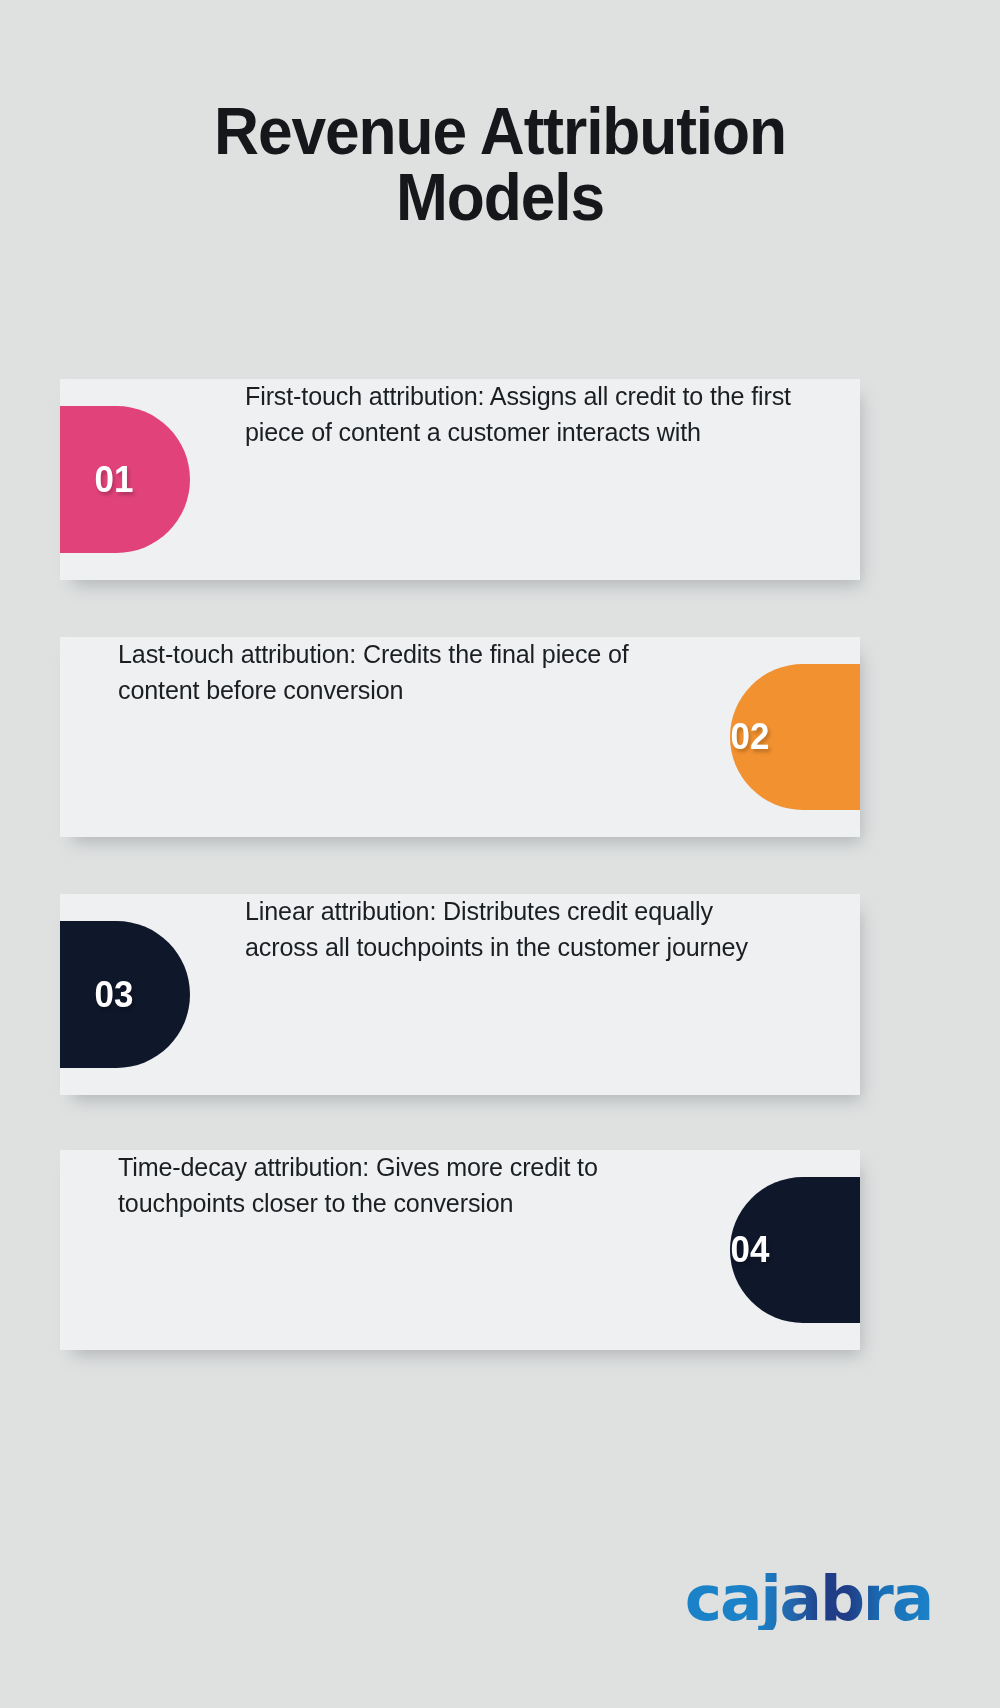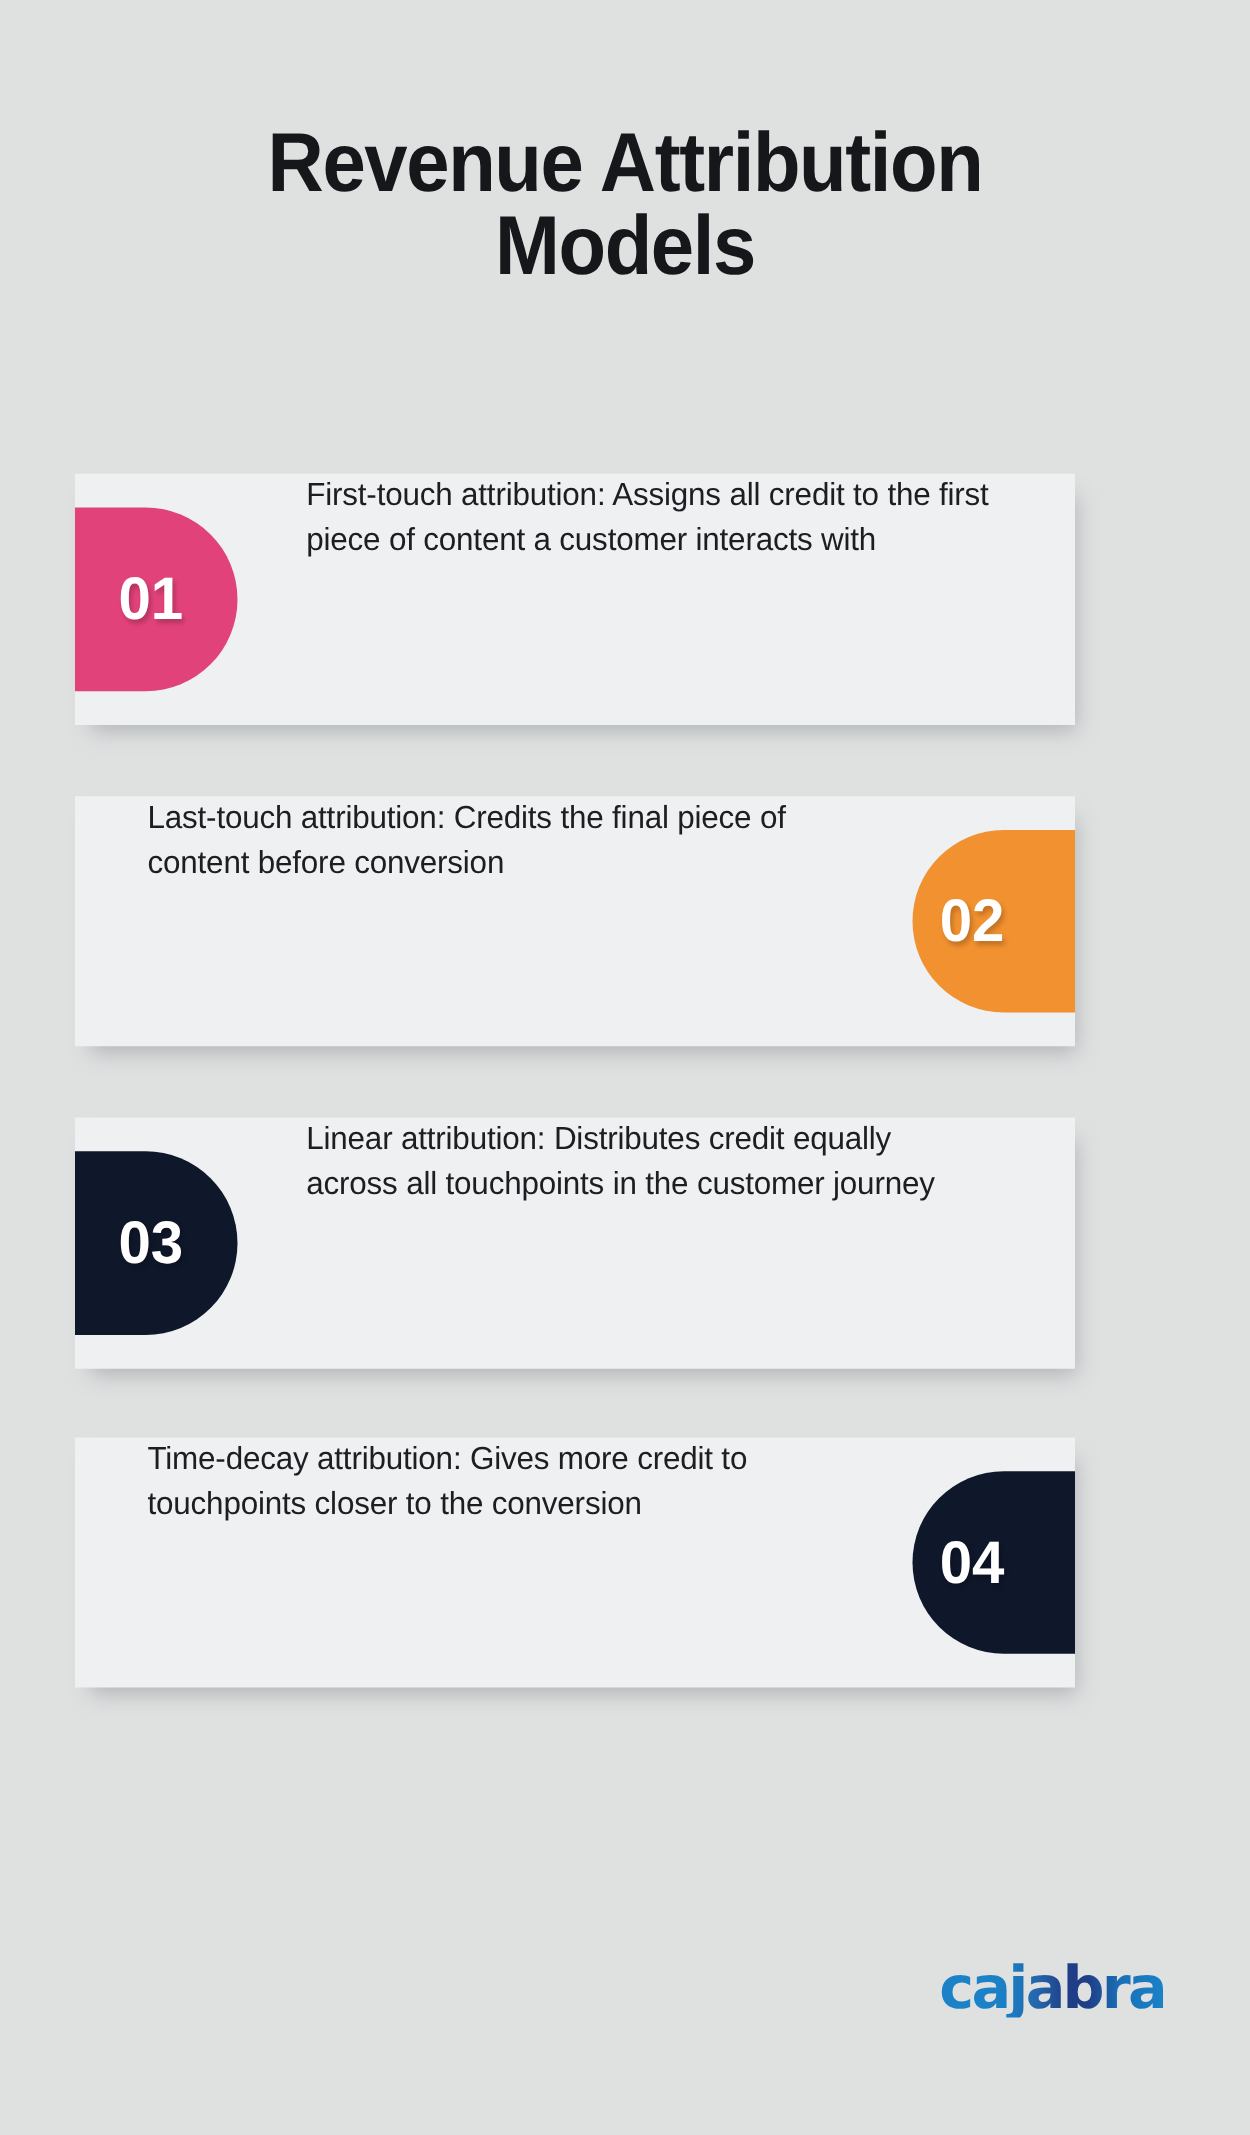--- a/index.html
+++ b/index.html
@@ -54,32 +54,32 @@
   .badge{
     position:relative;
     flex:0 0 auto;
     width:130px;
     margin-top:27px;
     margin-bottom:27px;
     display:flex;
     align-items:center;
     color:#ffffff;
     font-weight:700;
-    font-size:48px;
+    font-size:36px;
     letter-spacing:0px;
     text-shadow:2px 3px 4px rgba(0,0,0,0.22);
   }
   .badge.left{
     border-radius:0 78px 78px 0;
     justify-content:flex-start;
     padding-left:34px;
   }
   .badge.right{
     border-radius:78px 0 0 78px;
-    justify-content:center;
+    justify-content:flex-start;
     padding-right:34px;
   }
   .badge-num{ display:block; transform:scaleX(0.97); }
 
   .desc{
     flex:1 1 auto;
     display:flex;
     align-items:flex-start;
     font-size:25.5px;
     line-height:1.40;
@@ -92,21 +92,21 @@
   .desc p{ transform:scaleX(0.985); transform-origin:left center; }
   .desc.pad-right p{ max-width:600px; }
 
   
   .logo{
     position:absolute;
     right:60px;
     top:1567px;
     font-family:"DejaVu Sans", sans-serif;
     font-weight:700;
-    font-size:47px;
+    font-size:63px;
     letter-spacing:-2.2px;
     line-height:1;
     background:linear-gradient(90deg,
         #1b82c8 0%,
         #1b82c8 22%,
         #1b7ec4 30%,
         #2465ab 44%,
         #1f3e87 56%,
         #1f3e87 66%,
         #1a6fb6 80%,

